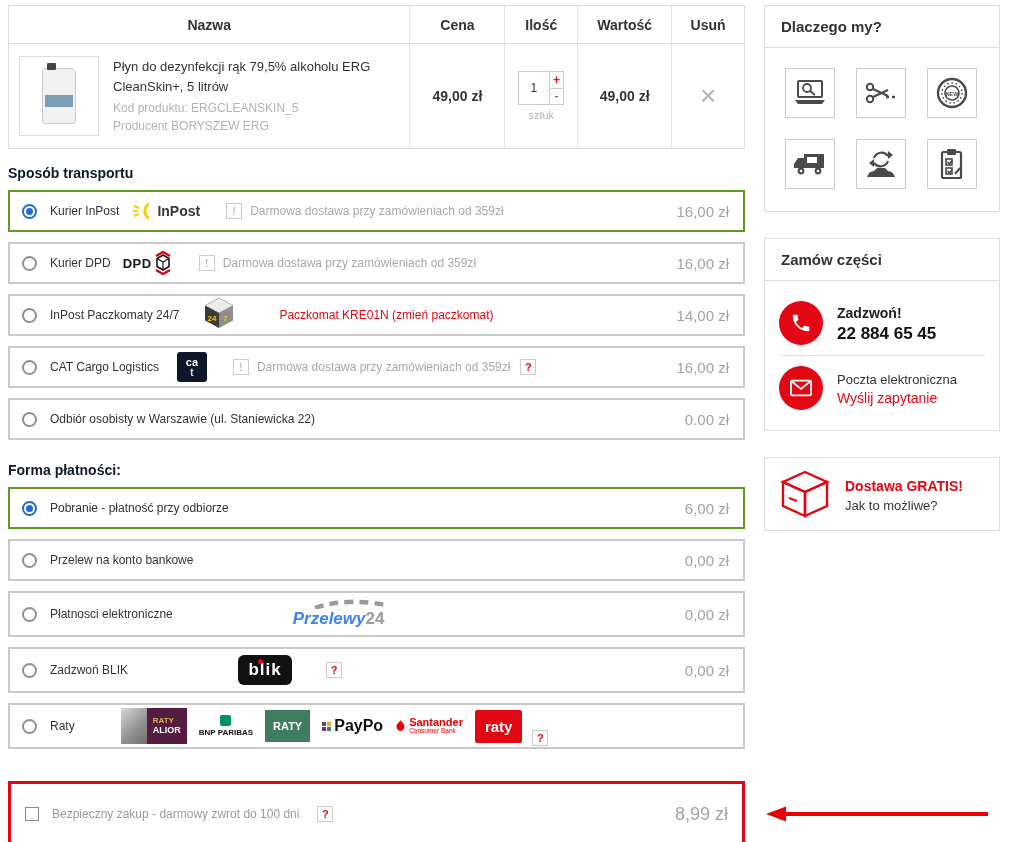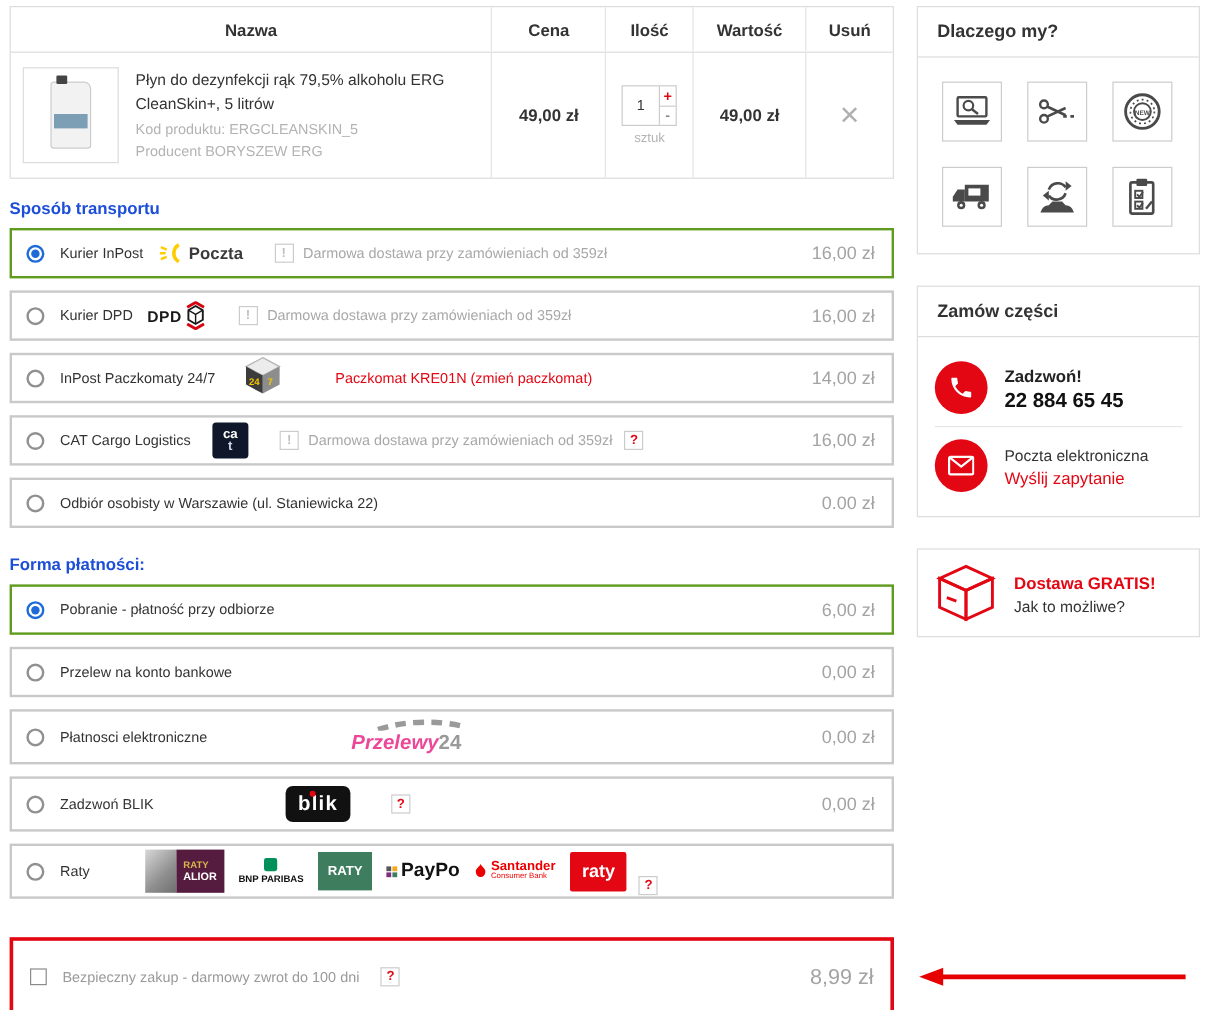--- a/index.html
+++ b/index.html
@@ -32,21 +32,21 @@
   .qty-box { width:46px; height:34px; border:1px solid #ccc; display:flex; margin:0 auto; background:#fff; }
   .qty-val { width:30px; display:flex; align-items:center; justify-content:center; font-size:12px; color:#333; }
   .qty-btns { width:15px; border-left:1px solid #ccc; display:flex; flex-direction:column; }
   .qty-btns span { flex:1; display:flex; align-items:center; justify-content:center; font-size:12px; cursor:pointer; }
   .qty-plus { color:#e30613; font-weight:bold; border-bottom:1px solid #ccc; }
   .qty-minus { color:#555; }
   .qty-unit { font-size:11px; color:#b3b3b3; margin-top:4px; }
   .remove-x { font-size:28px; color:#b0b0b0; cursor:pointer; line-height:1; }
 
   
-  .sec-heading { font-weight:bold; font-size:14px; color:#1d4ed8; margin:16px 0 9px 0; }
+  .sec-heading { font-weight:bold; font-size:14px; color:#0f172a; margin:16px 0 9px 0; }
   .opt { display:flex; align-items:center; border:2px solid #c9c9c9; background:#fff; height:42px; padding:0 14px 0 12px; margin-bottom:10px; cursor:pointer; }
   .opt.selected { border-color:#5e9b1e; }
   .opt.tall { height:46px; }
   .radio { width:15px; height:15px; border:2px solid #909090; border-radius:50%; margin-right:13px; flex:none; background:#fff; position:relative; }
   .opt.selected .radio { border-color:#1e6bd7; }
   .opt.selected .radio:after { content:""; position:absolute; inset:2px; border-radius:50%; background:#1e6bd7; }
   .opt-label { font-size:12px; color:#333; white-space:nowrap; }
   .opt-price { margin-left:auto; font-size:15px; color:#a3a3a3; white-space:nowrap; }
   .info-badge { width:16px; height:16px; border:1px solid #ccc; color:#c0c0c0; font-size:11px; font-weight:bold; display:inline-flex; align-items:center; justify-content:center; margin:0 8px 0 26px; flex:none; background:#fff; }
   .q-badge { width:16px; height:16px; border:1px solid #ccc; color:#e30613; font-size:11px; font-weight:bold; display:inline-flex; align-items:center; justify-content:center; margin-left:10px; flex:none; background:#fff; cursor:pointer; }
@@ -57,21 +57,21 @@
   .logo-inpost { display:inline-flex; align-items:center; margin-left:14px; gap:2px; }
   .logo-inpost b { font-size:14px; color:#3a3a3a; }
   .logo-dpd { display:inline-flex; align-items:center; margin-left:12px; gap:1px; }
   .logo-dpd b { font-size:13px; color:#1a1a1a; letter-spacing:0.5px; }
   .logo-cube { margin-left:22px; }
   .logo-cat { width:30px; height:30px; background:#0f172a; border-radius:3px; margin-left:18px; display:flex; align-items:center; justify-content:center; flex-direction:column; line-height:1; }
   .logo-cat .l1 { color:#fff; font-weight:bold; font-size:11px; }
   .logo-cat .l2 { color:#cfd6e4; font-weight:bold; font-size:11px; margin-top:-1px; }
   .logo-p24 { position:relative; margin-left:120px; padding-top:10px; }
   .logo-p24 svg { position:absolute; top:-4px; left:18px; }
-  .logo-p24 .t1 { font-size:17px; font-weight:bold; font-style:italic; color:#ec4899; }
+  .logo-p24 .t1 { font-size:17px; font-weight:bold; font-style:italic; color:#3b82f6; }
   .logo-p24 .t2 { font-size:17px; font-weight:bold; color:#9a9a9a; }
   .logo-blik { width:54px; height:30px; background:#111; border-radius:6px; color:#fff; font-weight:bold; font-size:17px; display:flex; align-items:center; justify-content:center; margin-left:110px; position:relative; letter-spacing:1px; }
   .logo-blik .blik-dot { position:absolute; top:4px; left:20px; width:5px; height:5px; border-radius:50%; background:#e30613; }
   .raty-logos { display:flex; align-items:center; gap:12px; margin-left:46px; }
   .logo-alior { display:flex; height:36px; }
   .logo-alior .statue { width:26px; background:linear-gradient(135deg,#d8d8d8,#8f8f8f 60%,#6f6f6f); }
   .logo-alior .box { background:#561c40; color:#fff; display:flex; flex-direction:column; justify-content:center; padding:0 6px; line-height:1.2; }
   .logo-alior .box .r { color:#d9b64a; font-size:8px; font-weight:bold; }
   .logo-alior .box .a { color:#fff; font-size:9px; font-weight:bold; }
   .logo-bnp { display:flex; flex-direction:column; align-items:center; gap:2px; }
@@ -168,21 +168,21 @@
     <div class="opt selected">
       <span class="radio"></span>
       <span class="opt-label">Kurier InPost</span>
       <span class="logo-inpost">
         <svg width="22" height="20" viewBox="0 0 22 20">
           <path d="M16 3 a8 8 0 0 0 0 14" stroke="#ffcc00" stroke-width="3" fill="none"></path>
           <line x1="1" y1="5" x2="6" y2="7" stroke="#ffcc00" stroke-width="2"></line>
           <line x1="0" y1="10" x2="5" y2="10" stroke="#ffcc00" stroke-width="2"></line>
           <line x1="1" y1="15" x2="6" y2="13" stroke="#ffcc00" stroke-width="2"></line>
         </svg>
-        <b>Poczta</b>
+        <b>InPost</b>
       </span>
       <span class="info-badge">!</span>
       <span class="info-text">Darmowa dostawa przy zamówieniach od 359zł</span>
       <span class="opt-price">16,00 zł</span>
     </div>
 
     <div class="opt">
       <span class="radio"></span>
       <span class="opt-label">Kurier DPD</span>
       <span class="logo-dpd">

